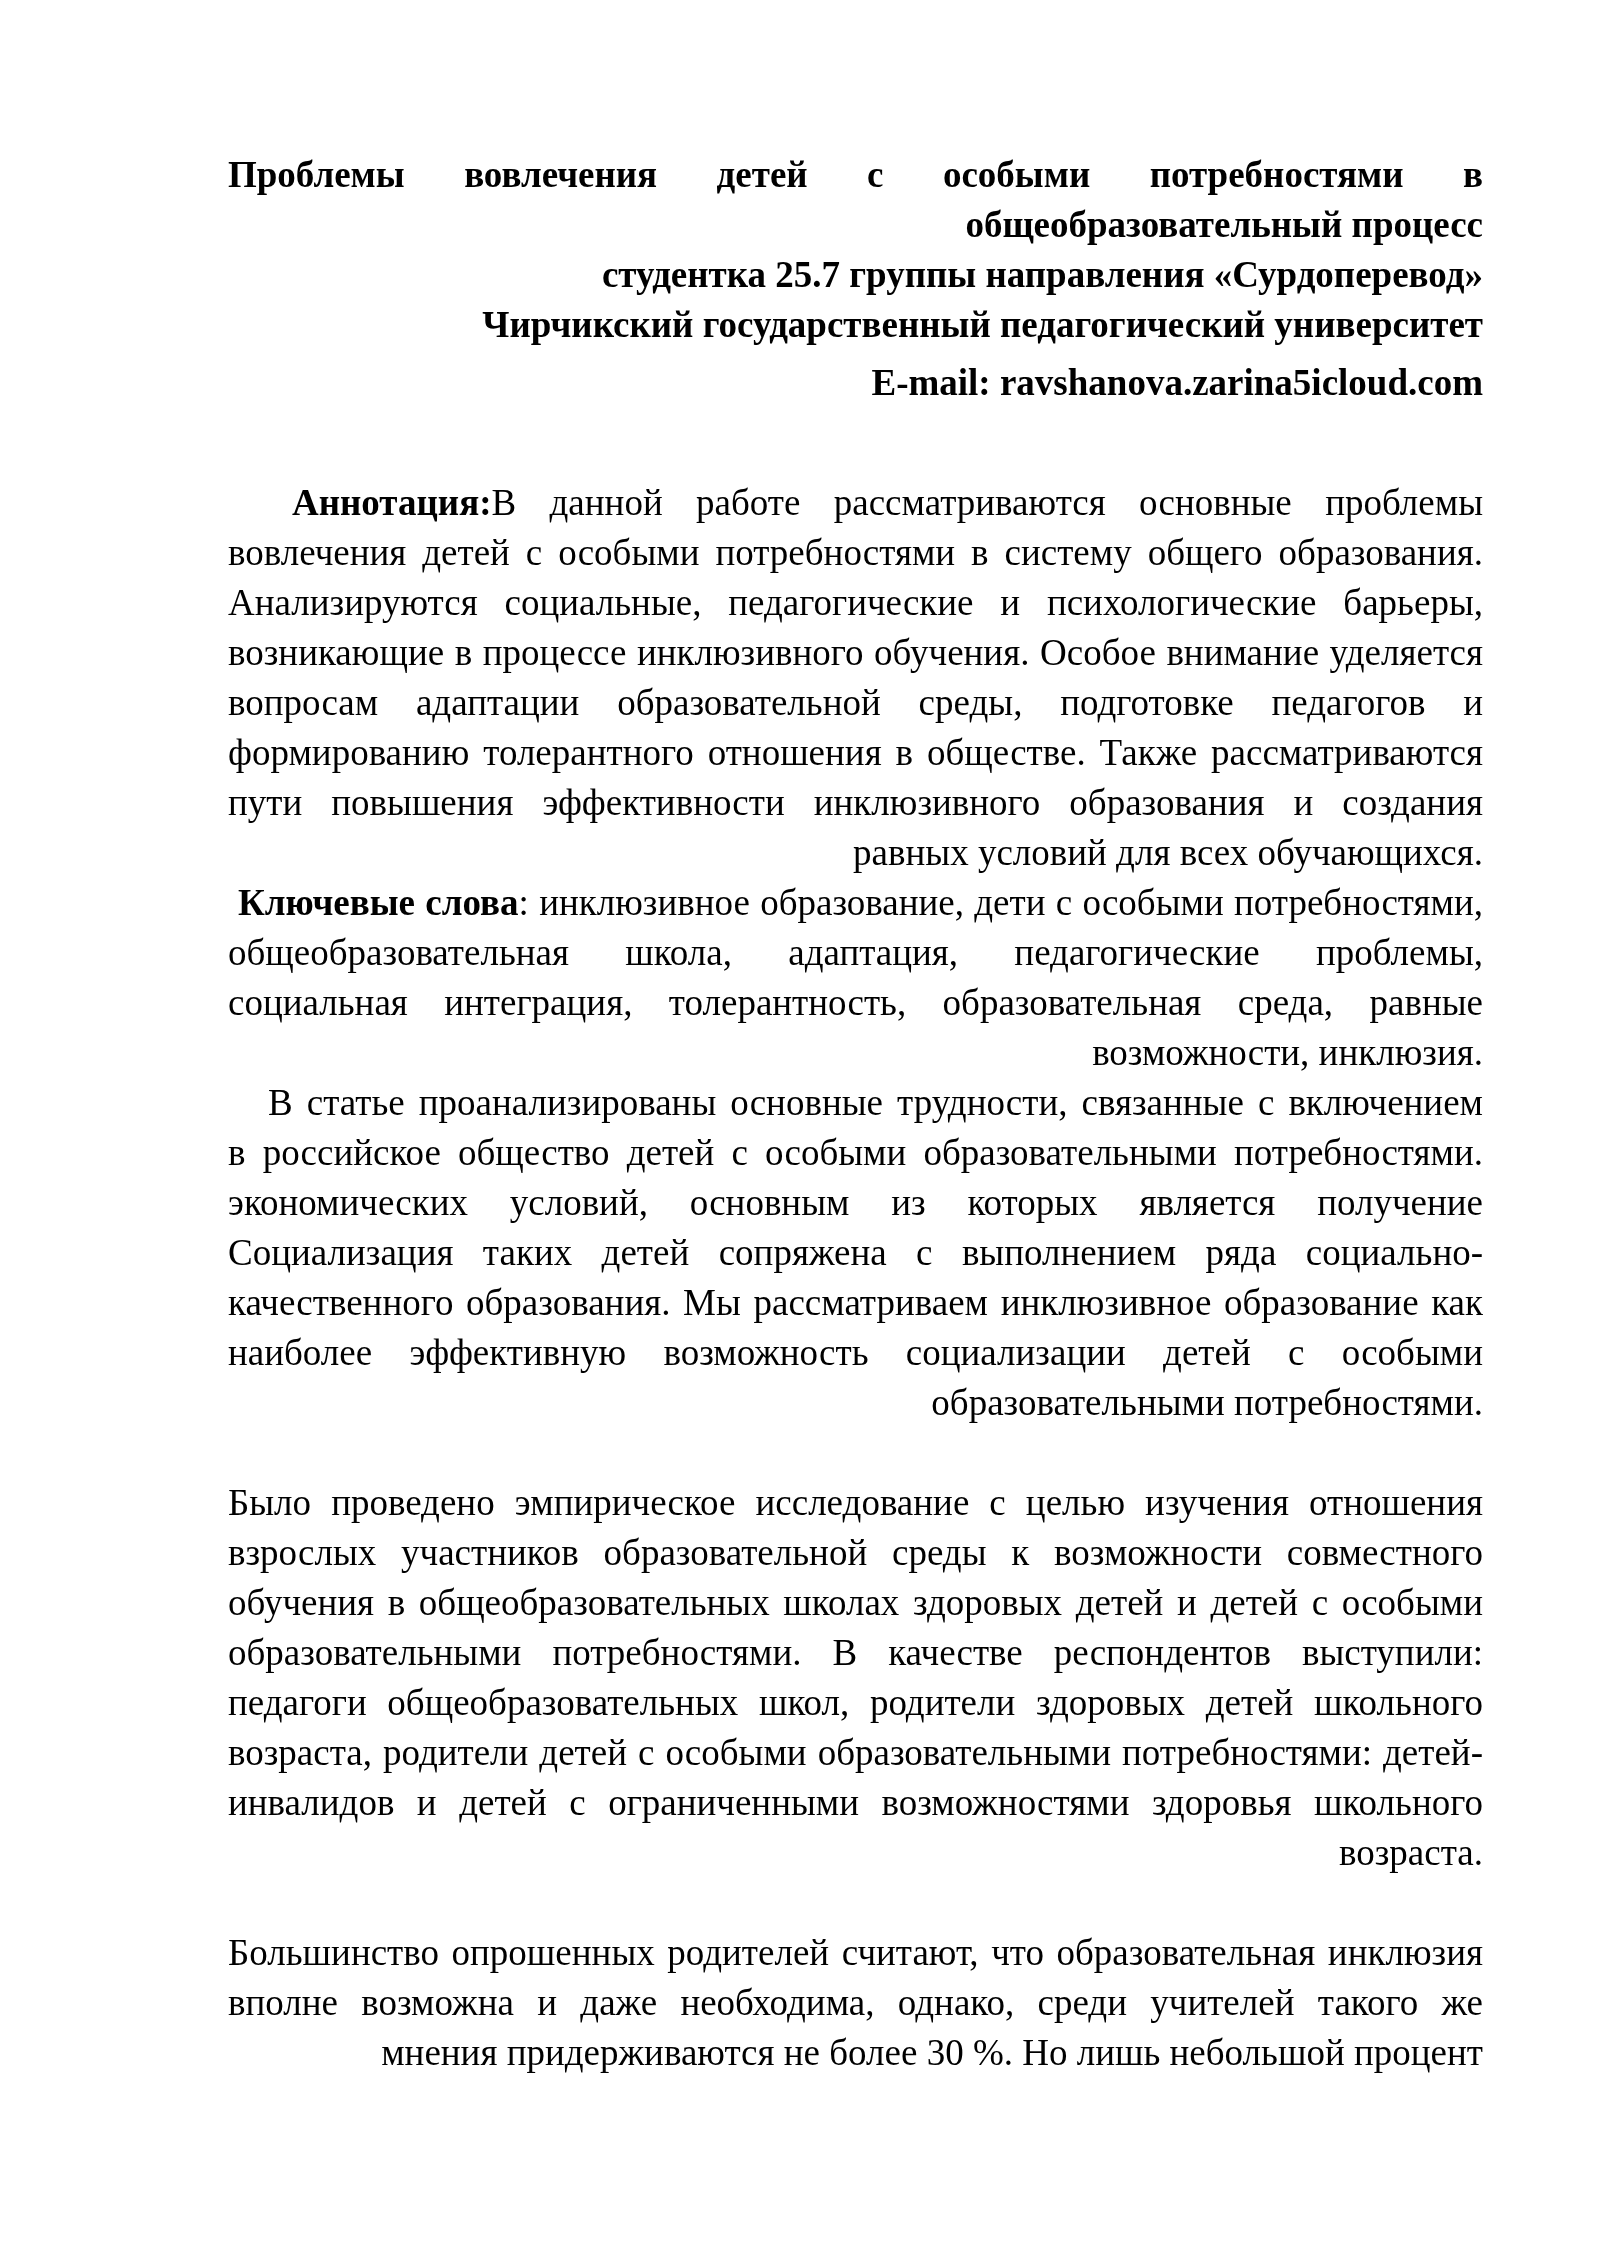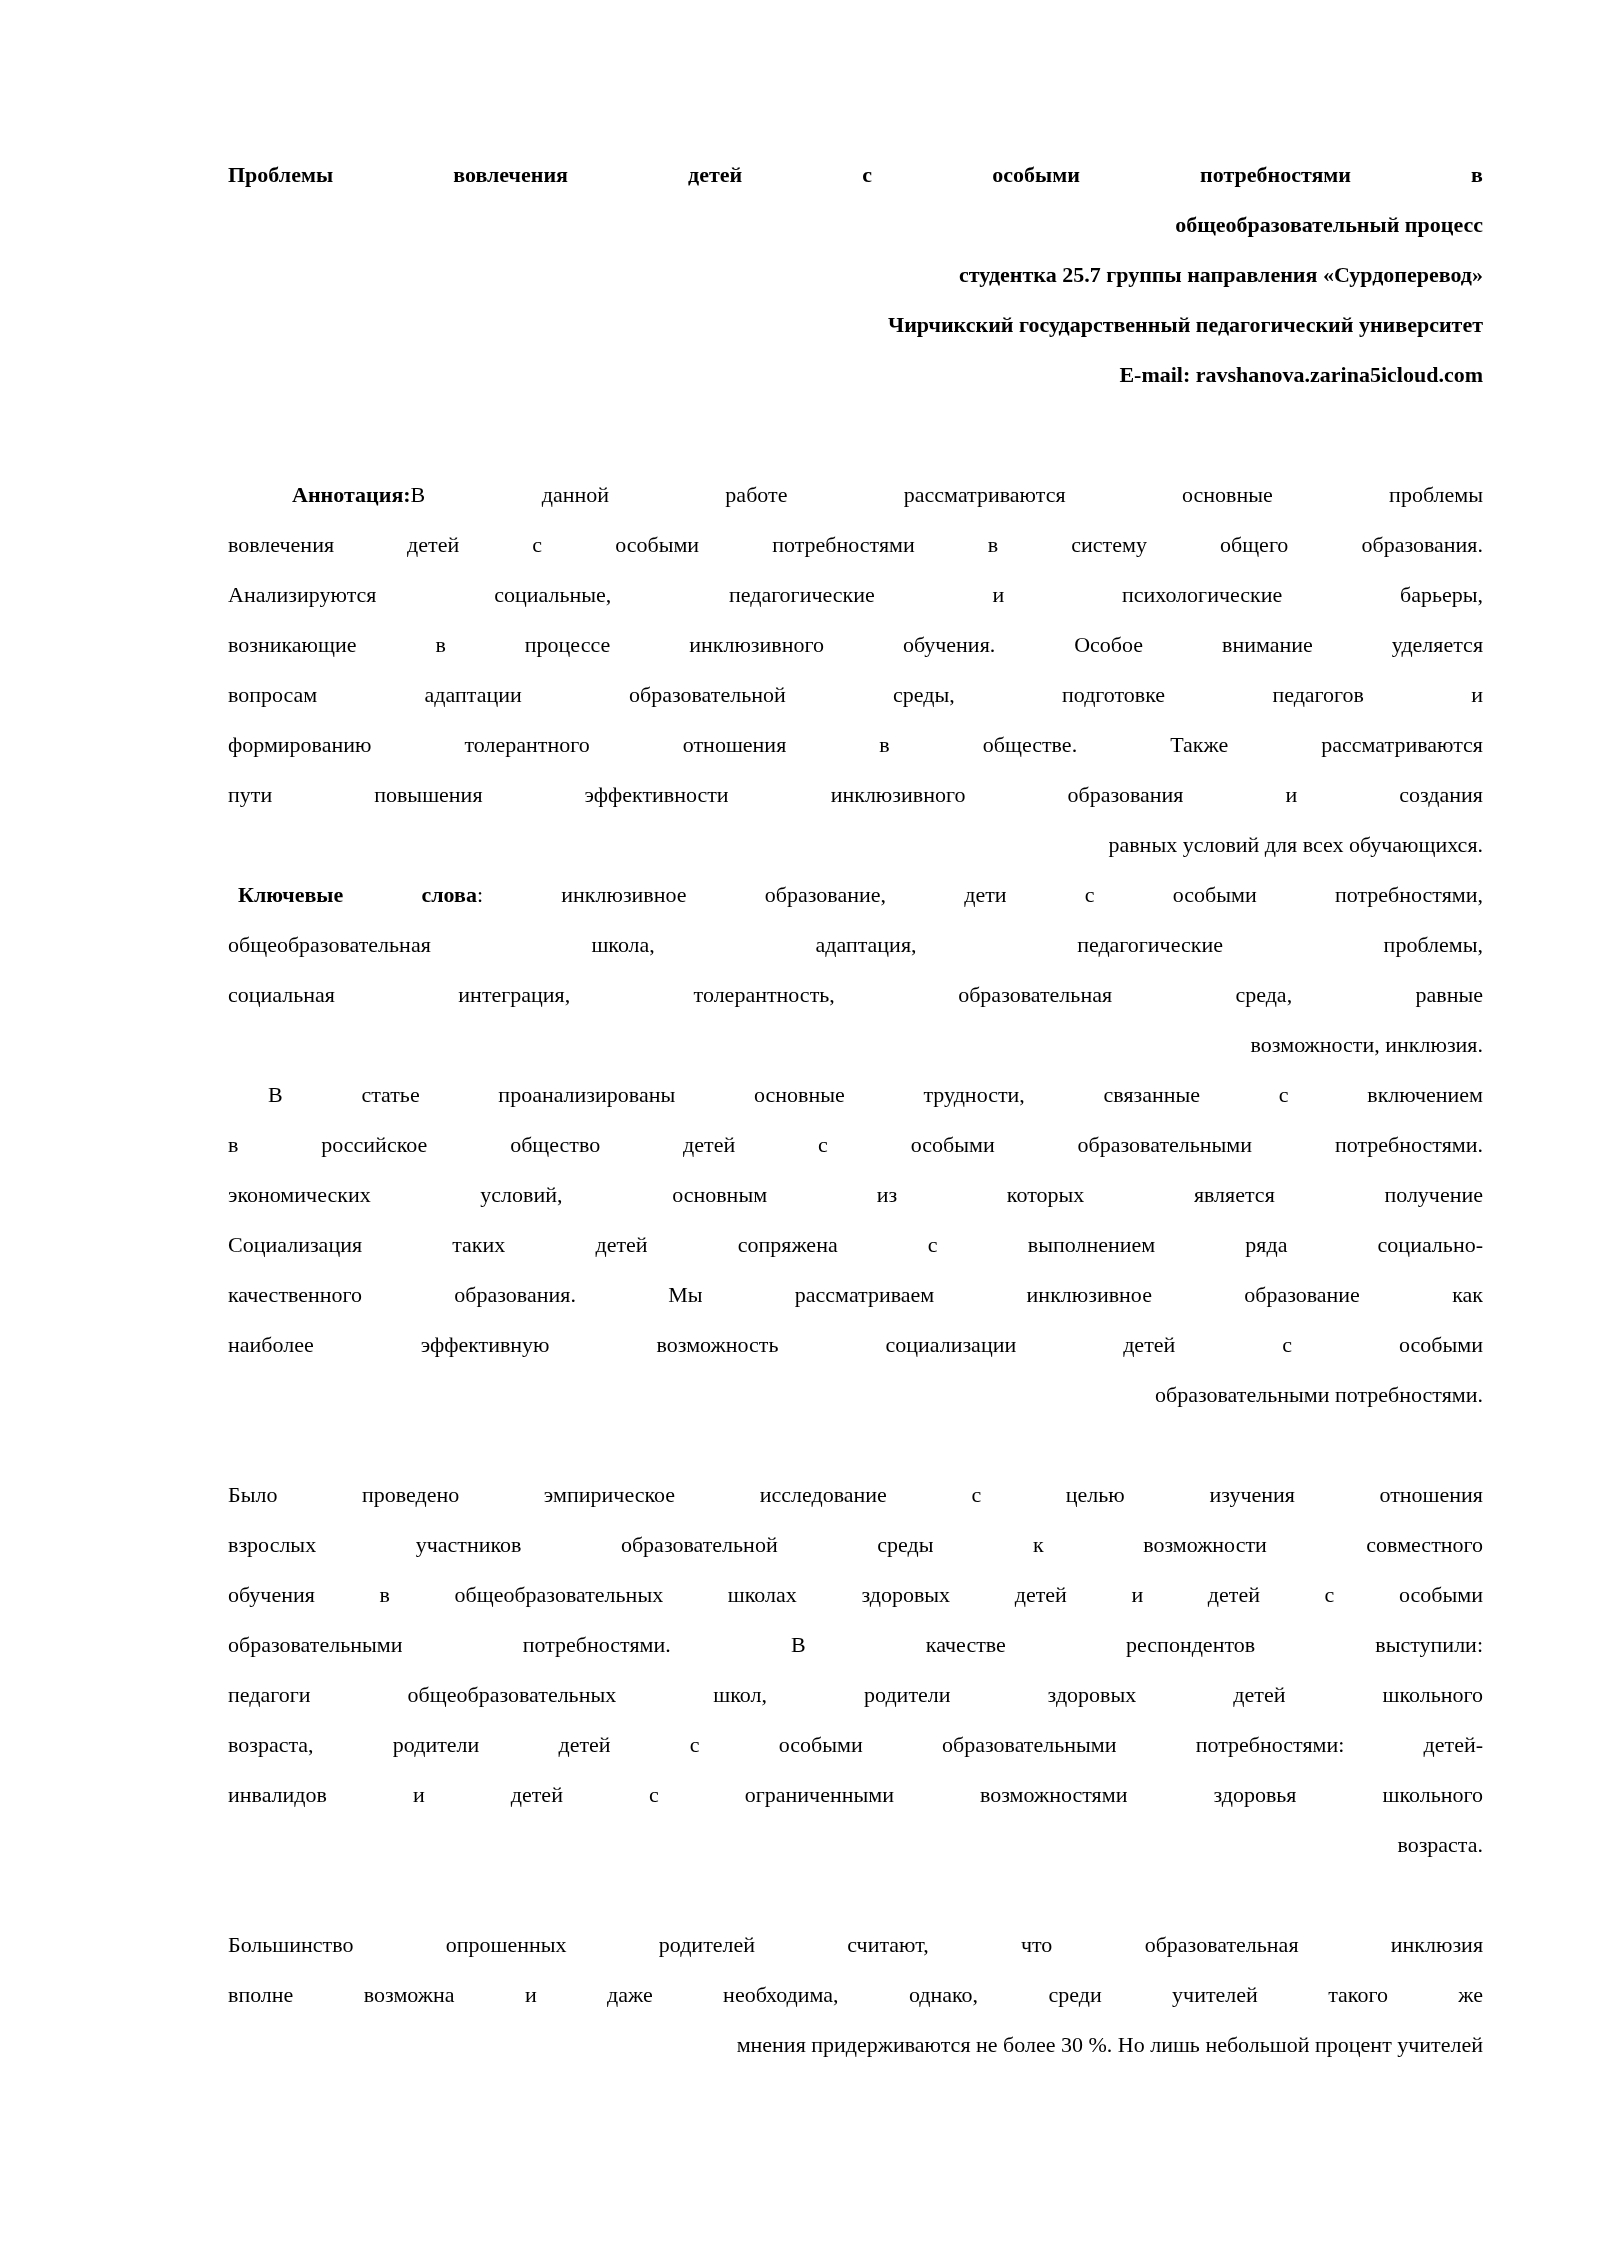--- a/index.html
+++ b/index.html
@@ -7,21 +7,21 @@
     padding: 0;
     background: #ffffff;
   }
   .page {
     position: relative;
     width: 1600px;
     height: 2262px;
     background: #ffffff;
     color: #000000;
     font-family: "Liberation Serif", "DejaVu Serif", serif;
-    font-size: 22px;
+    font-size: 37px;
     overflow: hidden;
   }
   .content {
     position: absolute;
     left: 228px;
     top: 150px;
     width: 1255px;
   }
   .line {
     height: 50px;
@@ -41,21 +41,21 @@
     height: 0;
   }
   .bold { font-weight: bold; }
   .spacer { height: 50px; }
   .ind-abstract { text-indent: 64px; margin-top: 20px; }
   .ind-keywords { text-indent: 10px; }
   .ind-article { text-indent: 40px; }
   .pad-author { padding-left: 608px; }
   .pad-affil1 { padding-left: 224px; }
   .pad-affil2 { padding-left: 116px; }
-  .pad-email  { padding-left: 564px; }
+  .pad-email  { padding-left: 564px; margin-top: 8px; }
 </style>
 </head>
 <body>
 
 <div class="page">
   <div class="content">
 
     <div class="para">
       <div class="line j bold">Проблемы вовлечения детей с особыми потребностями в</div>
       <div class="line bold">общеобразовательный процесс</div>

